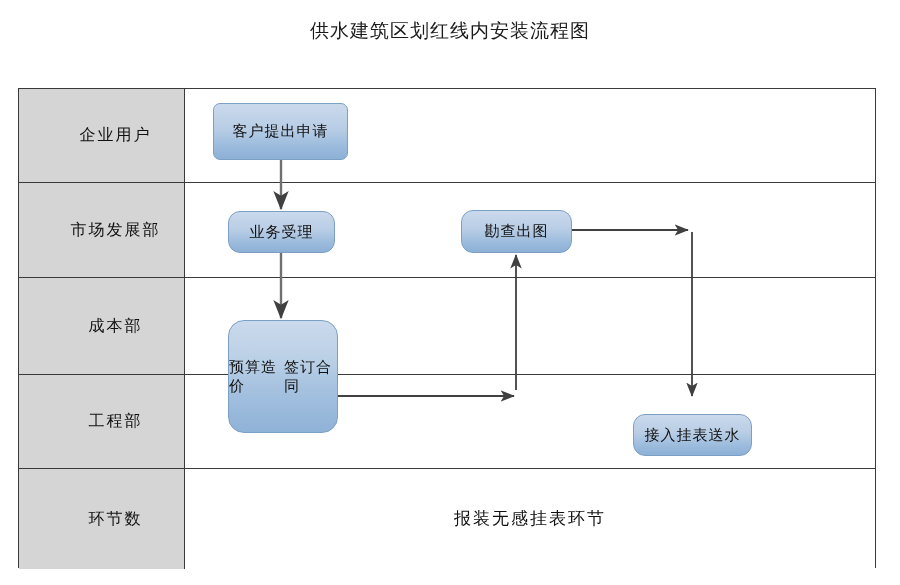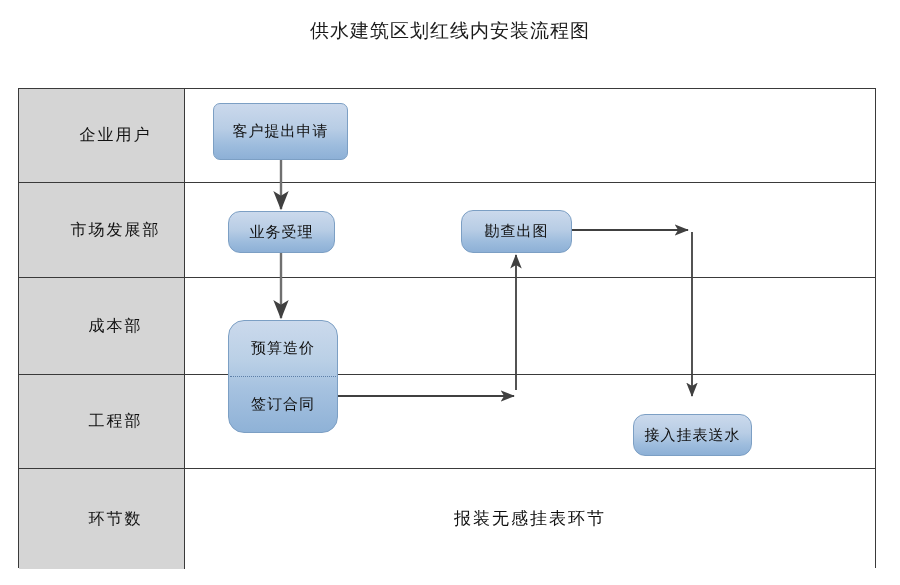--- a/index.html
+++ b/index.html
@@ -102,21 +102,21 @@
     z-index: 5;
   }
   .node-tall {
     position: absolute;
     border-radius: 16px;
     border: 1px solid #7c9fc4;
     background: linear-gradient(to bottom, #cbd9ec 0%, #bad0e6 35%, #a6c2e0 60%, #8fb2d7 100%);
     box-sizing: border-box;
     z-index: 5;
     display: flex;
-    flex-direction: column;
+    flex-direction: row;
   }
   .node-tall .half {
     flex: 1;
     display: flex;
     align-items: center;
     justify-content: center;
     font-size: 15px;
     color: #101010;
     letter-spacing: 1px;
   }

